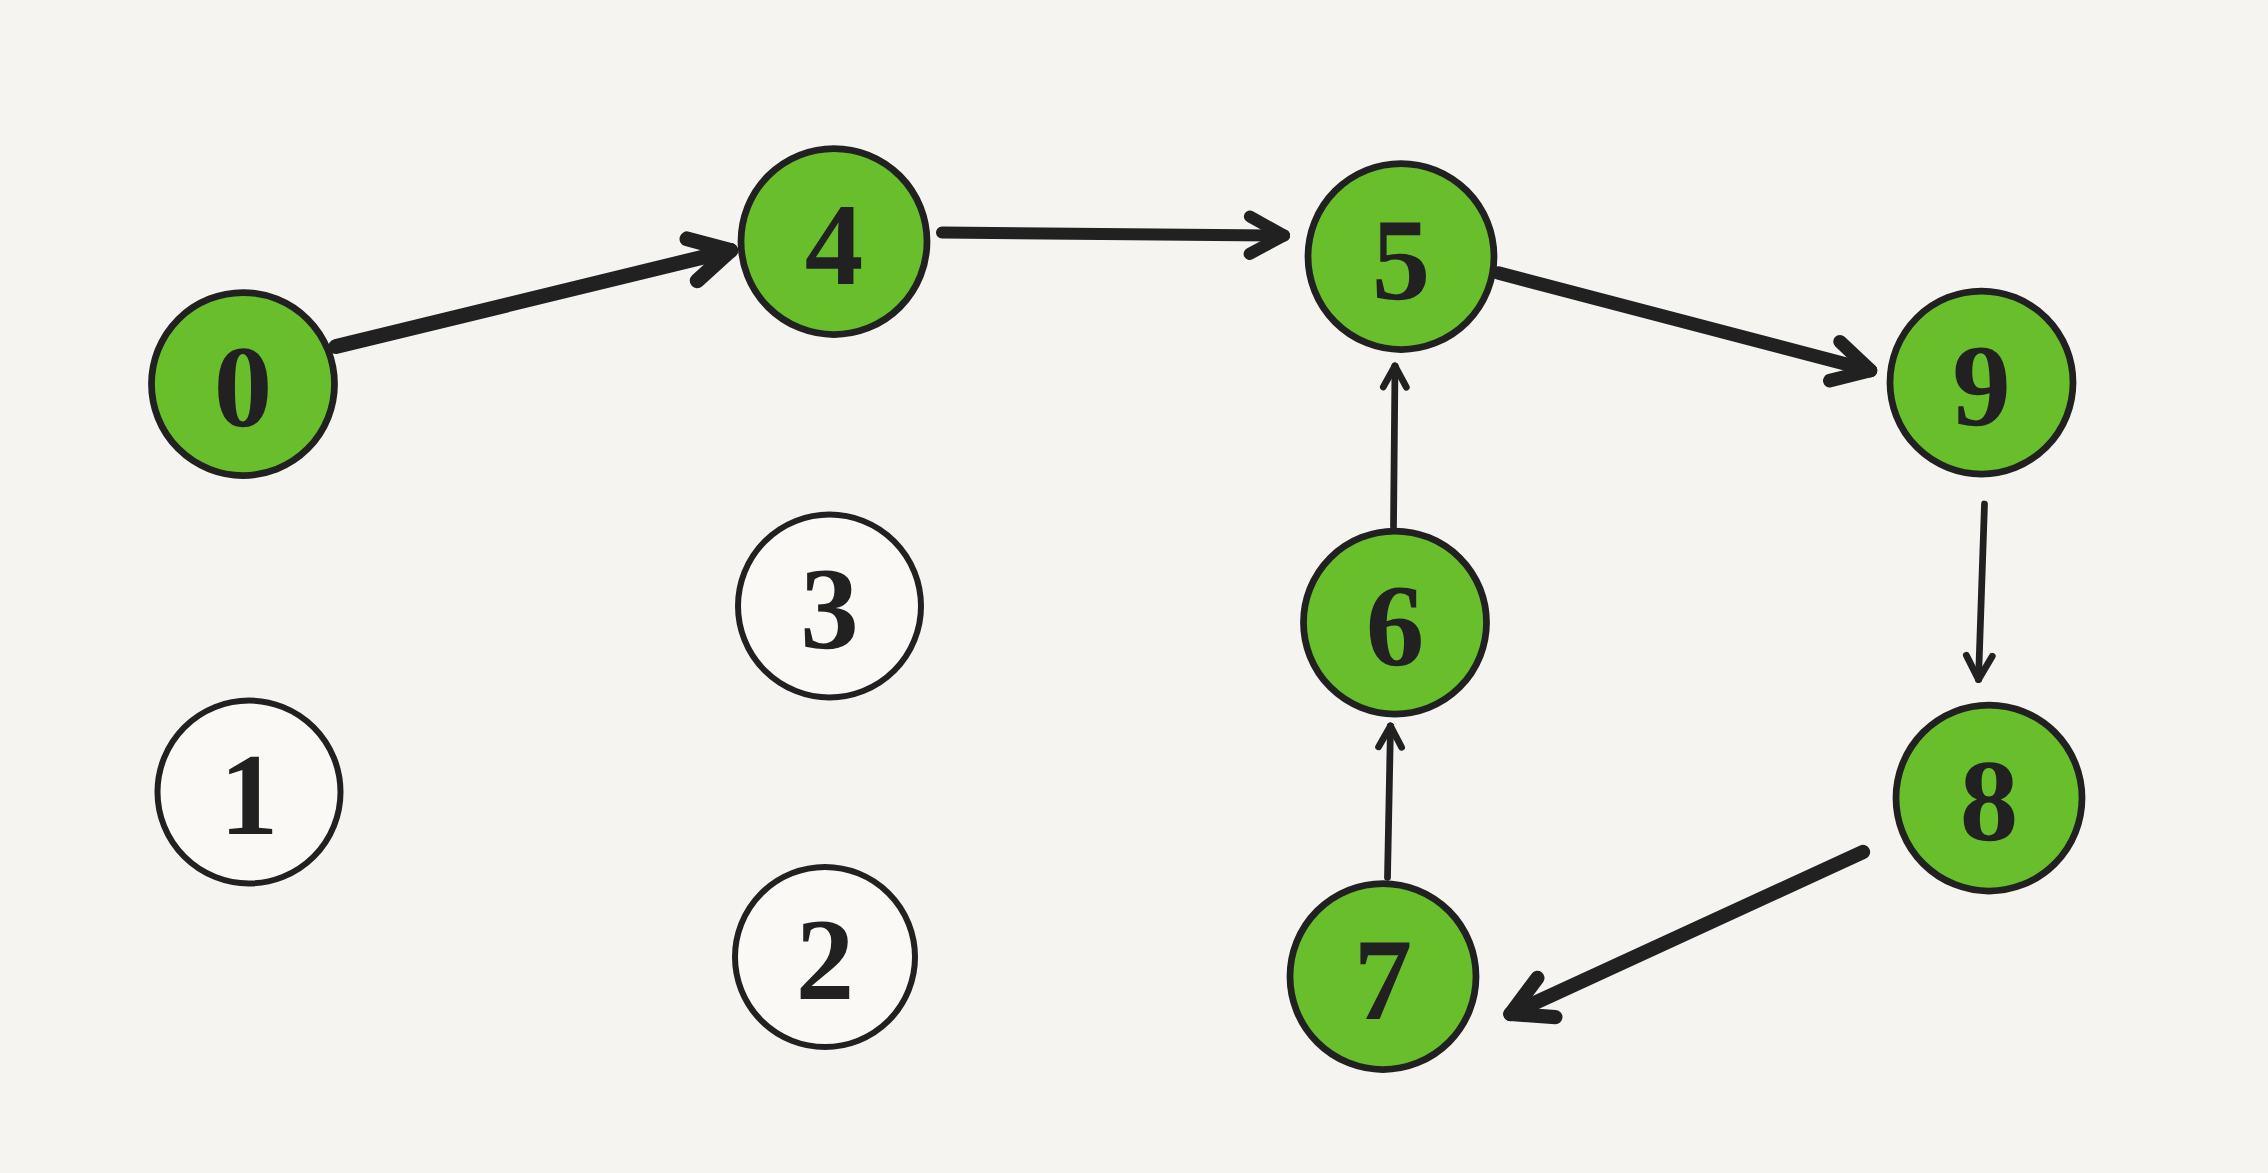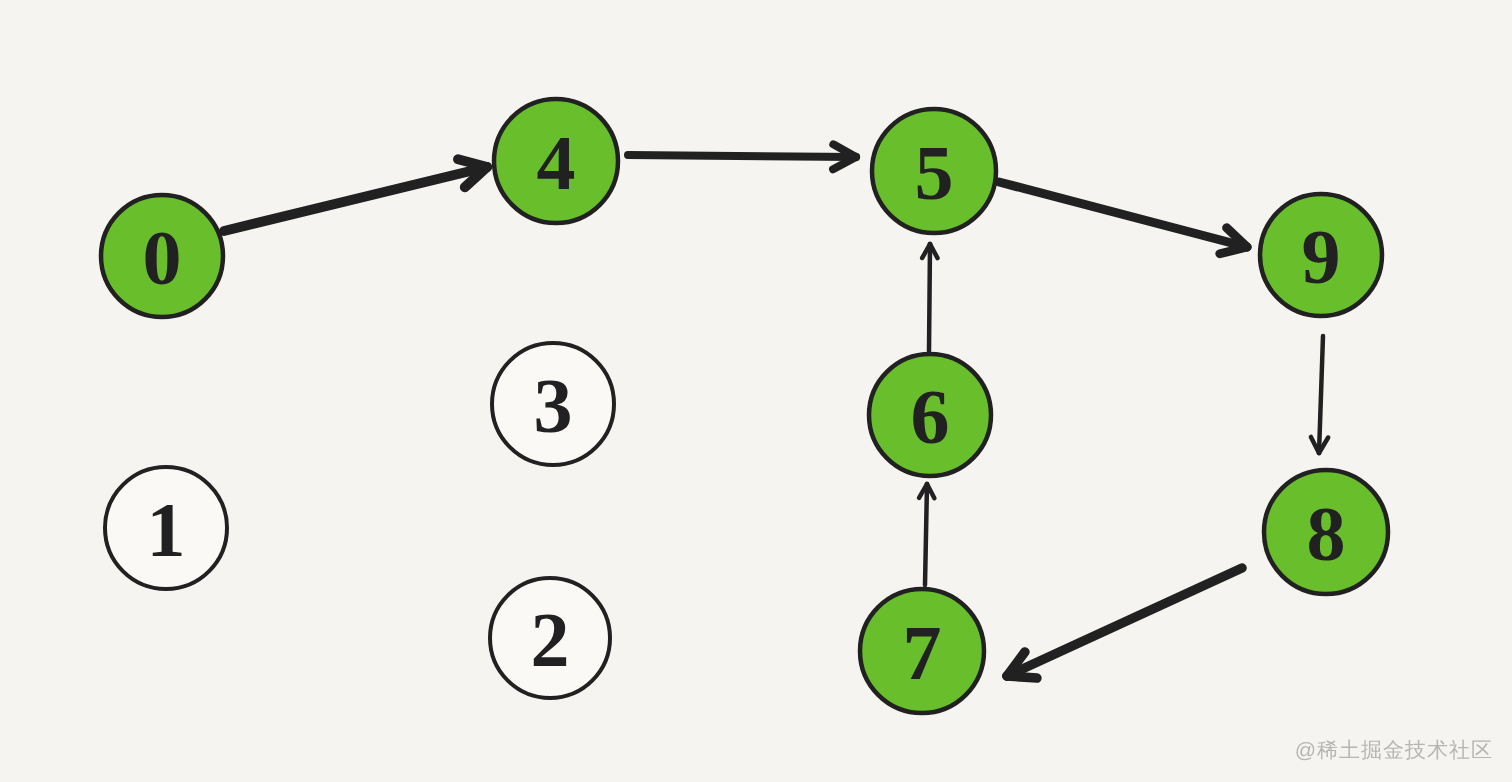--- a/index.html
+++ b/index.html
@@ -120,14 +120,13 @@
         <g>
           <circle cx="1326" cy="532" r="62" fill="#69be2c" stroke="#212121" stroke-width="4.5"></circle>
           <text x="1326" y="560" class="node-label" fill="#212121">8</text>
         </g>
         <g>
           <circle cx="1321" cy="255" r="61" fill="#69be2c" stroke="#212121" stroke-width="4.5"></circle>
           <text x="1321" y="283" class="node-label" fill="#212121">9</text>
         </g>
       </g>
   </svg>
-  <div class="watermark" style="color: rgb(183, 181, 177);">@稀土掘金技术社区</div>
 </div>
 
 </body></html>

